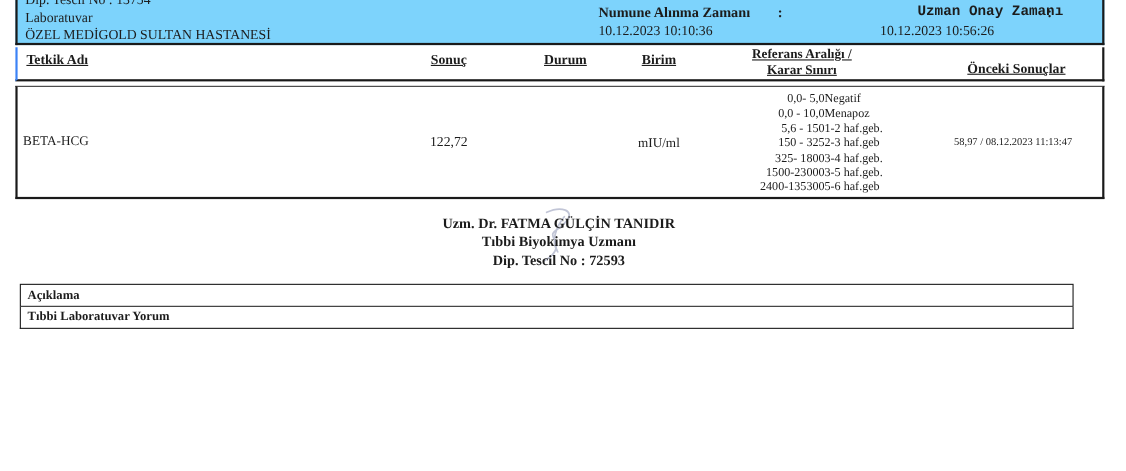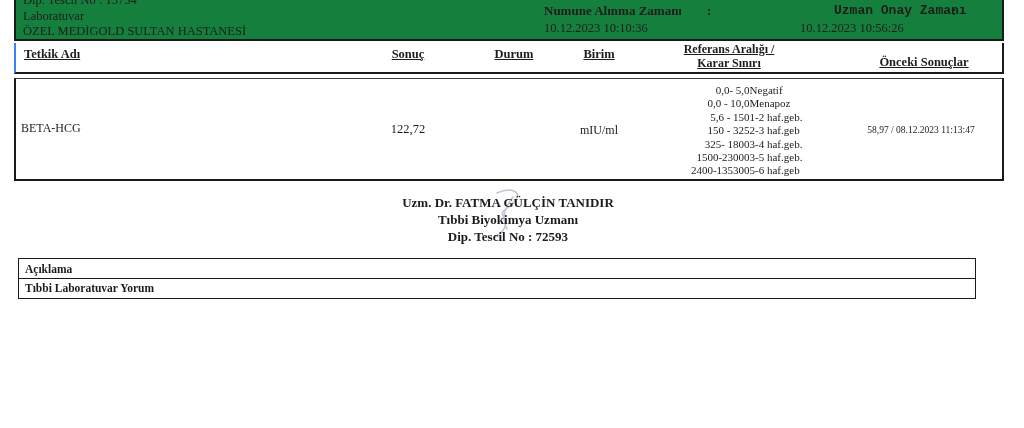--- a/index.html
+++ b/index.html
@@ -8,21 +8,21 @@
 
   .abs { position:absolute; }
   .b { font-weight:bold; }
   .ctr { transform:translateX(-50%); white-space:nowrap; }
 
   
   #top-section{
     left:14px; top:0; width:990px; height:41px;
     border-left:2px solid #1a1a1a; border-right:2px solid #1a1a1a;
     border-bottom:2.5px solid #1a1a1a;
-    overflow:hidden; background:#15803d;
+    overflow:hidden; background:#7dd3fc;
   }
   #hospital-block{ left:7px; top:-7px; font-size:12.5px; line-height:15.5px; }
   .hdr-label{ font-size:13px; }
   .hdr-value{ font-size:12.5px; }
 
   
   #header-row{
     left:14px; top:43px; width:990px; height:31px;
     border-left:2px solid #3b82f6; border-right:2px solid #1a1a1a;
     border-bottom:2.5px solid #1a1a1a; background:#fff;

